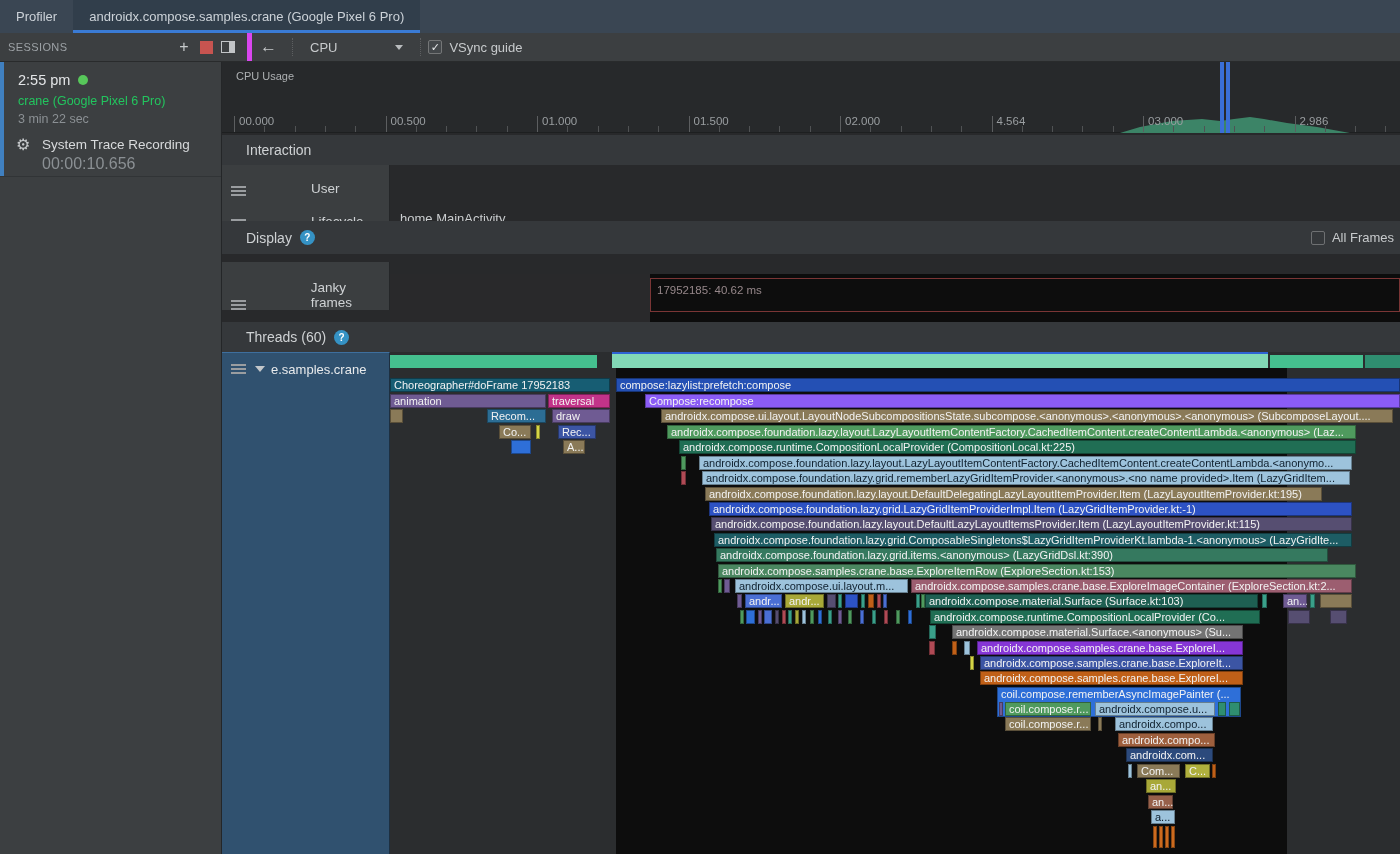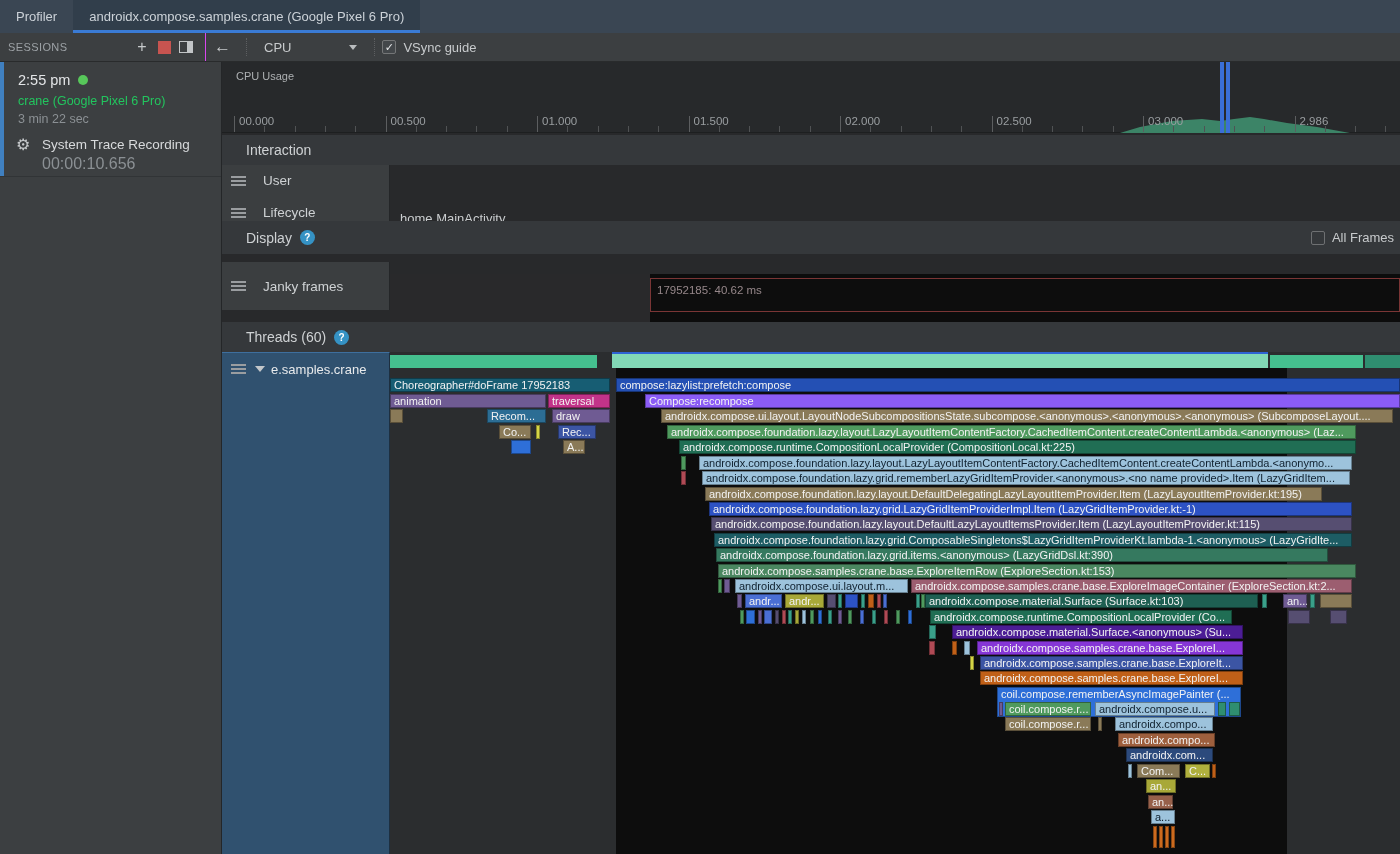--- a/index.html
+++ b/index.html
@@ -8,21 +8,21 @@
   #app { position:relative; width:1400px; height:854px; background:#28292b; }
 
   
   #tabbar { position:absolute; left:0; top:0; width:1400px; height:33px; background:#3a4653; display:flex; }
   .tab { height:33px; display:flex; align-items:center; padding:0 16px; color:#ccd2d8; font-size:13px; position:relative; cursor:default; }
   .tab.active { background:#313e4b; }
   .tab.active::after { content:""; position:absolute; left:0; right:0; bottom:0; height:3px; background:#3a7bd5; }
 
   
   #toolbar { position:absolute; left:0; top:33px; width:1400px; height:29px; background:#3c3f41; border-bottom:1px solid #292b2c; display:flex; align-items:center; }
-  #sessions-strip { width:206px; height:100%; display:flex; align-items:center; padding:0 8px; border-right:1px solid #d946ef; }
+  #sessions-strip { width:252px; height:100%; display:flex; align-items:center; padding:0 8px; border-right:5px solid #d946ef; }
   #sessions-title { color:#9da2a6; font-size:11px; letter-spacing:.4px; flex:1; }
   .tbtn { width:22px; height:22px; display:flex; align-items:center; justify-content:center; color:#c7cacc; font-size:16px; }
   .stop-square { width:13px; height:13px; background:#c75450; }
   .panel-icon { width:14px; height:12px; border:1px solid #c2c5c7; position:relative; }
   .panel-icon::after { content:""; position:absolute; right:0; top:0; bottom:0; width:5px; background:#c2c5c7; }
   .vsep { width:1px; height:18px; border-left:1px dotted #5d5f61; margin:0 7px; }
   #back-arrow { color:#c7cacc; font-size:17px; padding:0 8px; }
   #device-select { display:flex; align-items:center; gap:58px; color:#c7cacc; font-size:13px; padding:0 10px; }
   .caret-down { width:0; height:0; border-left:4px solid transparent; border-right:4px solid transparent; border-top:5px solid #b9bcbe; }
   .checkbox { width:14px; height:14px; border:1px solid #747677; border-radius:2px; background:#43474a; display:inline-flex; align-items:center; justify-content:center; color:#e6e8ea; font-size:11px; }
@@ -58,21 +58,21 @@
   .help-icon { width:15px; height:15px; border-radius:50%; background:#3592c4; color:#fff; font-size:10px; font-weight:bold; display:inline-flex; align-items:center; justify-content:center; margin-left:8px; }
   #interaction-header { top:135px; height:30px; }
   #display-header { top:221px; height:33px; }
   #threads-header { top:322px; height:30px; }
   #allframes-wrap { position:absolute; right:6px; display:flex; align-items:center; }
 
   
   .label-col { position:absolute; left:222px; width:168px; background:#3b3e40; border-right:1px solid #242628; }
   #interaction-labels { top:165px; height:64px; }
   #janky-label-col { top:262px; height:48px; }
-  .track-row { position:relative; display:flex; align-items:center; }
+  .track-row { position:relative; display:flex; align-items:flex-end;gap:48px; }
   .burger { width:15px; height:10px; margin-left:9px; background:repeating-linear-gradient(#9a9da0 0 2px, transparent 2px 4px); }
   .row-label { color:#cfd2d4; font-size:13.5px; margin-left:17px; }
 
   .track-area { position:absolute; background:#28292b;margin-top:12px; }
   #user-track { left:390px; top:165px; width:1010px; height:31px; }
   #lifecycle-track { left:390px; top:196px; width:1010px; height:33px; }
   #lifecycle-event { position:absolute; left:10px; top:3px; color:#c9ccce; font-size:13px; }
   #lifecycle-bar { position:absolute; left:0; top:20px; width:1010px; height:7px; background:#26bfa5; }
 
   #janky-track { left:390px; top:262px; width:1010px; height:48px; background:#29292b; }
@@ -173,21 +173,21 @@
         <div class="tick-minor" style="left: 527.1px;"></div>
         <div class="tick-minor" style="left: 557.4px;"></div>
         <div class="tick-minor" style="left: 587.7px;"></div>
         <div class="tick-major" style="left: 618px;"></div>
         <div class="tick-label" style="left: 623px;">02.000</div>
         <div class="tick-minor" style="left: 648.3px;"></div>
         <div class="tick-minor" style="left: 678.6px;"></div>
         <div class="tick-minor" style="left: 708.9px;"></div>
         <div class="tick-minor" style="left: 739.2px;"></div>
         <div class="tick-major" style="left: 769.5px;"></div>
-        <div class="tick-label" style="left: 774.5px;">02.500</div>
+        <div class="tick-label" style="left: 774.5px;">4.564</div>
         <div class="tick-minor" style="left: 799.8px;"></div>
         <div class="tick-minor" style="left: 830.1px;"></div>
         <div class="tick-minor" style="left: 860.4px;"></div>
         <div class="tick-minor" style="left: 890.7px;"></div>
         <div class="tick-major" style="left: 921px;"></div>
         <div class="tick-label" style="left: 926px;">03.000</div>
         <div class="tick-minor" style="left: 951.3px;"></div>
         <div class="tick-minor" style="left: 981.6px;"></div>
         <div class="tick-minor" style="left: 1011.9px;"></div>
         <div class="tick-minor" style="left: 1042.2px;"></div>
@@ -317,25 +317,25 @@
       <div class="fspan" style="left: 420px; top: 258px; width: 3px; background: rgb(79, 154, 94); height: 14px;"></div>
       <div class="fspan" style="left: 428px; top: 258px; width: 2px; background: rgb(46, 111, 216); height: 14px;"></div>
       <div class="fspan" style="left: 438px; top: 258px; width: 2px; background: rgb(58, 160, 138); height: 14px;"></div>
       <div class="fspan" style="left: 448px; top: 258px; width: 2px; background: rgb(111, 91, 147); height: 14px;"></div>
       <div class="fspan" style="left: 458px; top: 258px; width: 2px; background: rgb(79, 154, 94); height: 14px;"></div>
       <div class="fspan" style="left: 470px; top: 258px; width: 2px; background: rgb(74, 111, 212); height: 14px;"></div>
       <div class="fspan" style="left: 482px; top: 258px; width: 2px; background: rgb(58, 160, 138); height: 14px;"></div>
       <div class="fspan" style="left: 494px; top: 258px; width: 2px; background: rgb(176, 74, 85); height: 14px;"></div>
       <div class="fspan" style="left: 506px; top: 258px; width: 2px; background: rgb(79, 154, 94); height: 14px;"></div>
       <div class="fspan" style="left: 518px; top: 258px; width: 2px; background: rgb(46, 111, 216); height: 14px;"></div>
-      <div class="fspan" style="left: 540px; top: 258px; width: 302px; background: rgb(32, 110, 84); height: 14px;">androidx.compose.runtime.CompositionLocalProvider (Co...</div>
+      <div class="fspan" style="left: 540px; top: 258px; width: 330px; background: rgb(32, 110, 84); height: 14px;">androidx.compose.runtime.CompositionLocalProvider (Co...</div>
       <div class="fspan" style="left: 898px; top: 258px; width: 22px; background: rgb(86, 78, 113); height: 14px;"></div>
       <div class="fspan" style="left: 940px; top: 258px; width: 17px; background: rgb(86, 78, 113); height: 14px;"></div>
       <div class="fspan" style="left: 539px; top: 273px; width: 7px; background: rgb(58, 160, 138); height: 14px;"></div>
-      <div class="fspan" style="left: 562px; top: 273px; width: 291px; background: #4c1d95; height: 14px;">androidx.compose.material.Surface.&lt;anonymous&gt; (Su...</div>
+      <div class="fspan" style="left: 562px; top: 273px; width: 291px; background: #737373; height: 14px;">androidx.compose.material.Surface.&lt;anonymous&gt; (Su...</div>
       <div class="fspan" style="left: 539px; top: 289px; width: 6px; background: rgb(176, 74, 85); height: 14px;"></div>
       <div class="fspan" style="left: 562px; top: 289px; width: 5px; background: rgb(192, 96, 24); height: 14px;"></div>
       <div class="fspan" style="left: 574px; top: 289px; width: 6px; background: rgb(157, 195, 220); height: 14px;"></div>
       <div class="fspan" style="left: 587px; top: 289px; width: 266px; background: rgb(134, 54, 214); height: 14px;">androidx.compose.samples.crane.base.ExploreI...</div>
       <div class="fspan" style="left: 580px; top: 304px; width: 4px; background: rgb(214, 214, 69); height: 14px;"></div>
       <div class="fspan" style="left: 590px; top: 304px; width: 263px; background: rgb(60, 85, 164); height: 14px;">androidx.compose.samples.crane.base.ExploreIt...</div>
       <div class="fspan" style="left: 590px; top: 319px; width: 263px; background: rgb(192, 96, 24); height: 14px;">androidx.compose.samples.crane.base.ExploreI...</div>
       <div class="fspan" style="left: 607px; top: 335px; width: 244px; background: rgb(46, 111, 216); height: 30px;">coil.compose.rememberAsyncImagePainter (...</div>
       <div class="fspan" style="left: 609px; top: 350px; width: 3px; background: rgb(111, 91, 147); height: 14px;"></div>
       <div class="fspan" style="left: 615px; top: 350px; width: 86px; background: rgb(79, 154, 94); height: 14px;">coil.compose.r...</div>

